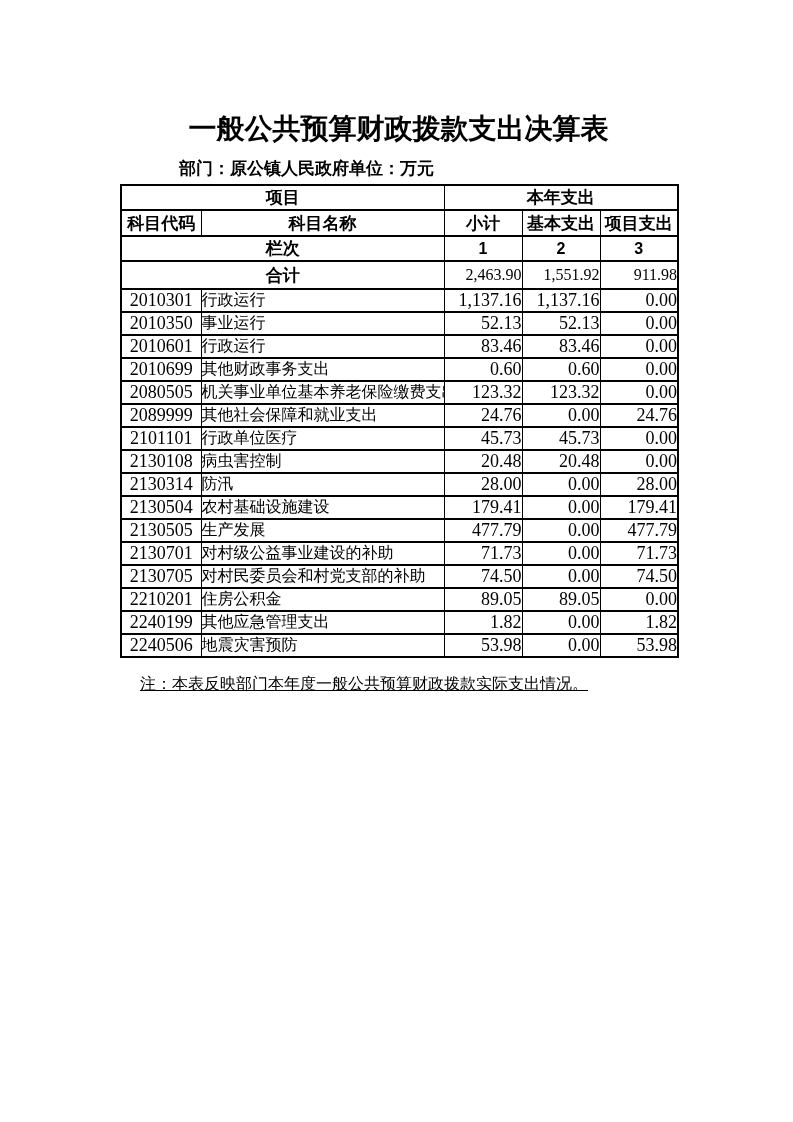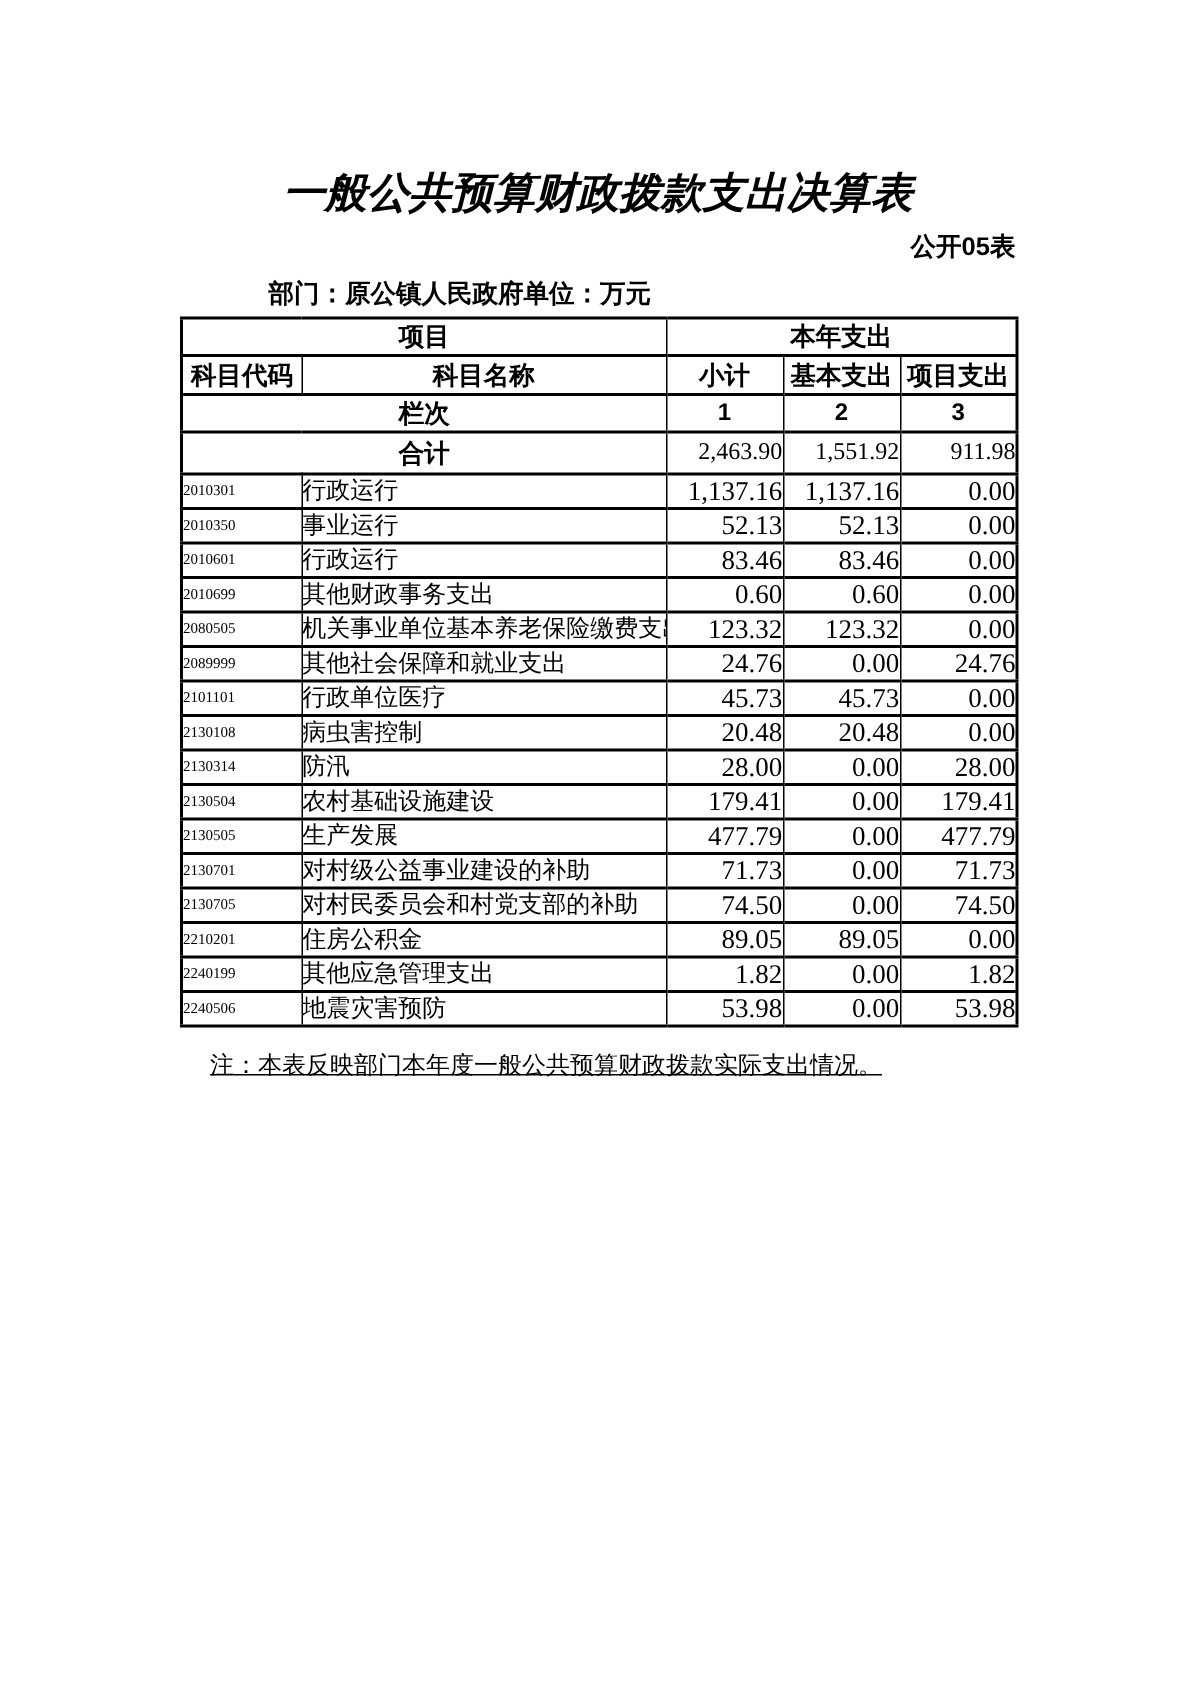--- a/index.html
+++ b/index.html
@@ -23,21 +23,20 @@
     width: 557px;
   }
   .title {
     margin: 0;
     font-family: "Liberation Sans", "DejaVu Sans", sans-serif;
     font-weight: bold;
     font-size: 28px;
     line-height: 38px;
     text-align: center;
     white-space: nowrap;
-    font-style: italic;
   }
   .form-number {
     margin-top: 7px;
     text-align: right;
     font-family: "Liberation Sans", "DejaVu Sans", sans-serif;
     font-weight: bold;
     font-size: 17px;
     line-height: 20px;
   }
   .meta-row {
@@ -73,23 +72,23 @@
     font-size: 17px;
     text-align: center;
   }
   tr.hrow1 td { height: 20px; }
   tr.hrow2 td { height: 24px; }
   tr.hrow3 td { height: 22px; }
   tr.trow  td { height: 26px; }
   tr.drow  td { height: 21px; }
   .colnum { font-size: 16px; }
   .code {
-    text-align: left;
+    text-align: center;
     padding-right: 2px;
-    font-size: 10px;
+    font-size: 18px;
     font-family: "Liberation Serif", "DejaVu Serif", serif;
   }
   .name {
     text-align: left;
     padding-left: 3px;
     font-size: 16px;
     font-family: "Liberation Serif", "DejaVu Serif", serif;
   }
   .num {
     text-align: right;
@@ -108,21 +107,20 @@
   }
 </style>
 </head>
 <body>
 
 <div class="page">
   <div class="content">
 
     <h1 class="title">一般公共预算财政拨款支出决算表</h1>
 
-    <div class="form-number">公开05表</div>
 
     <div class="meta-row">
       <span>部门：原公镇人民政府</span>
       <span>单位：万元</span>
     </div>
 
     <table class="budget">
       <colgroup>
         <col style="width:80px">
         <col style="width:243px">

